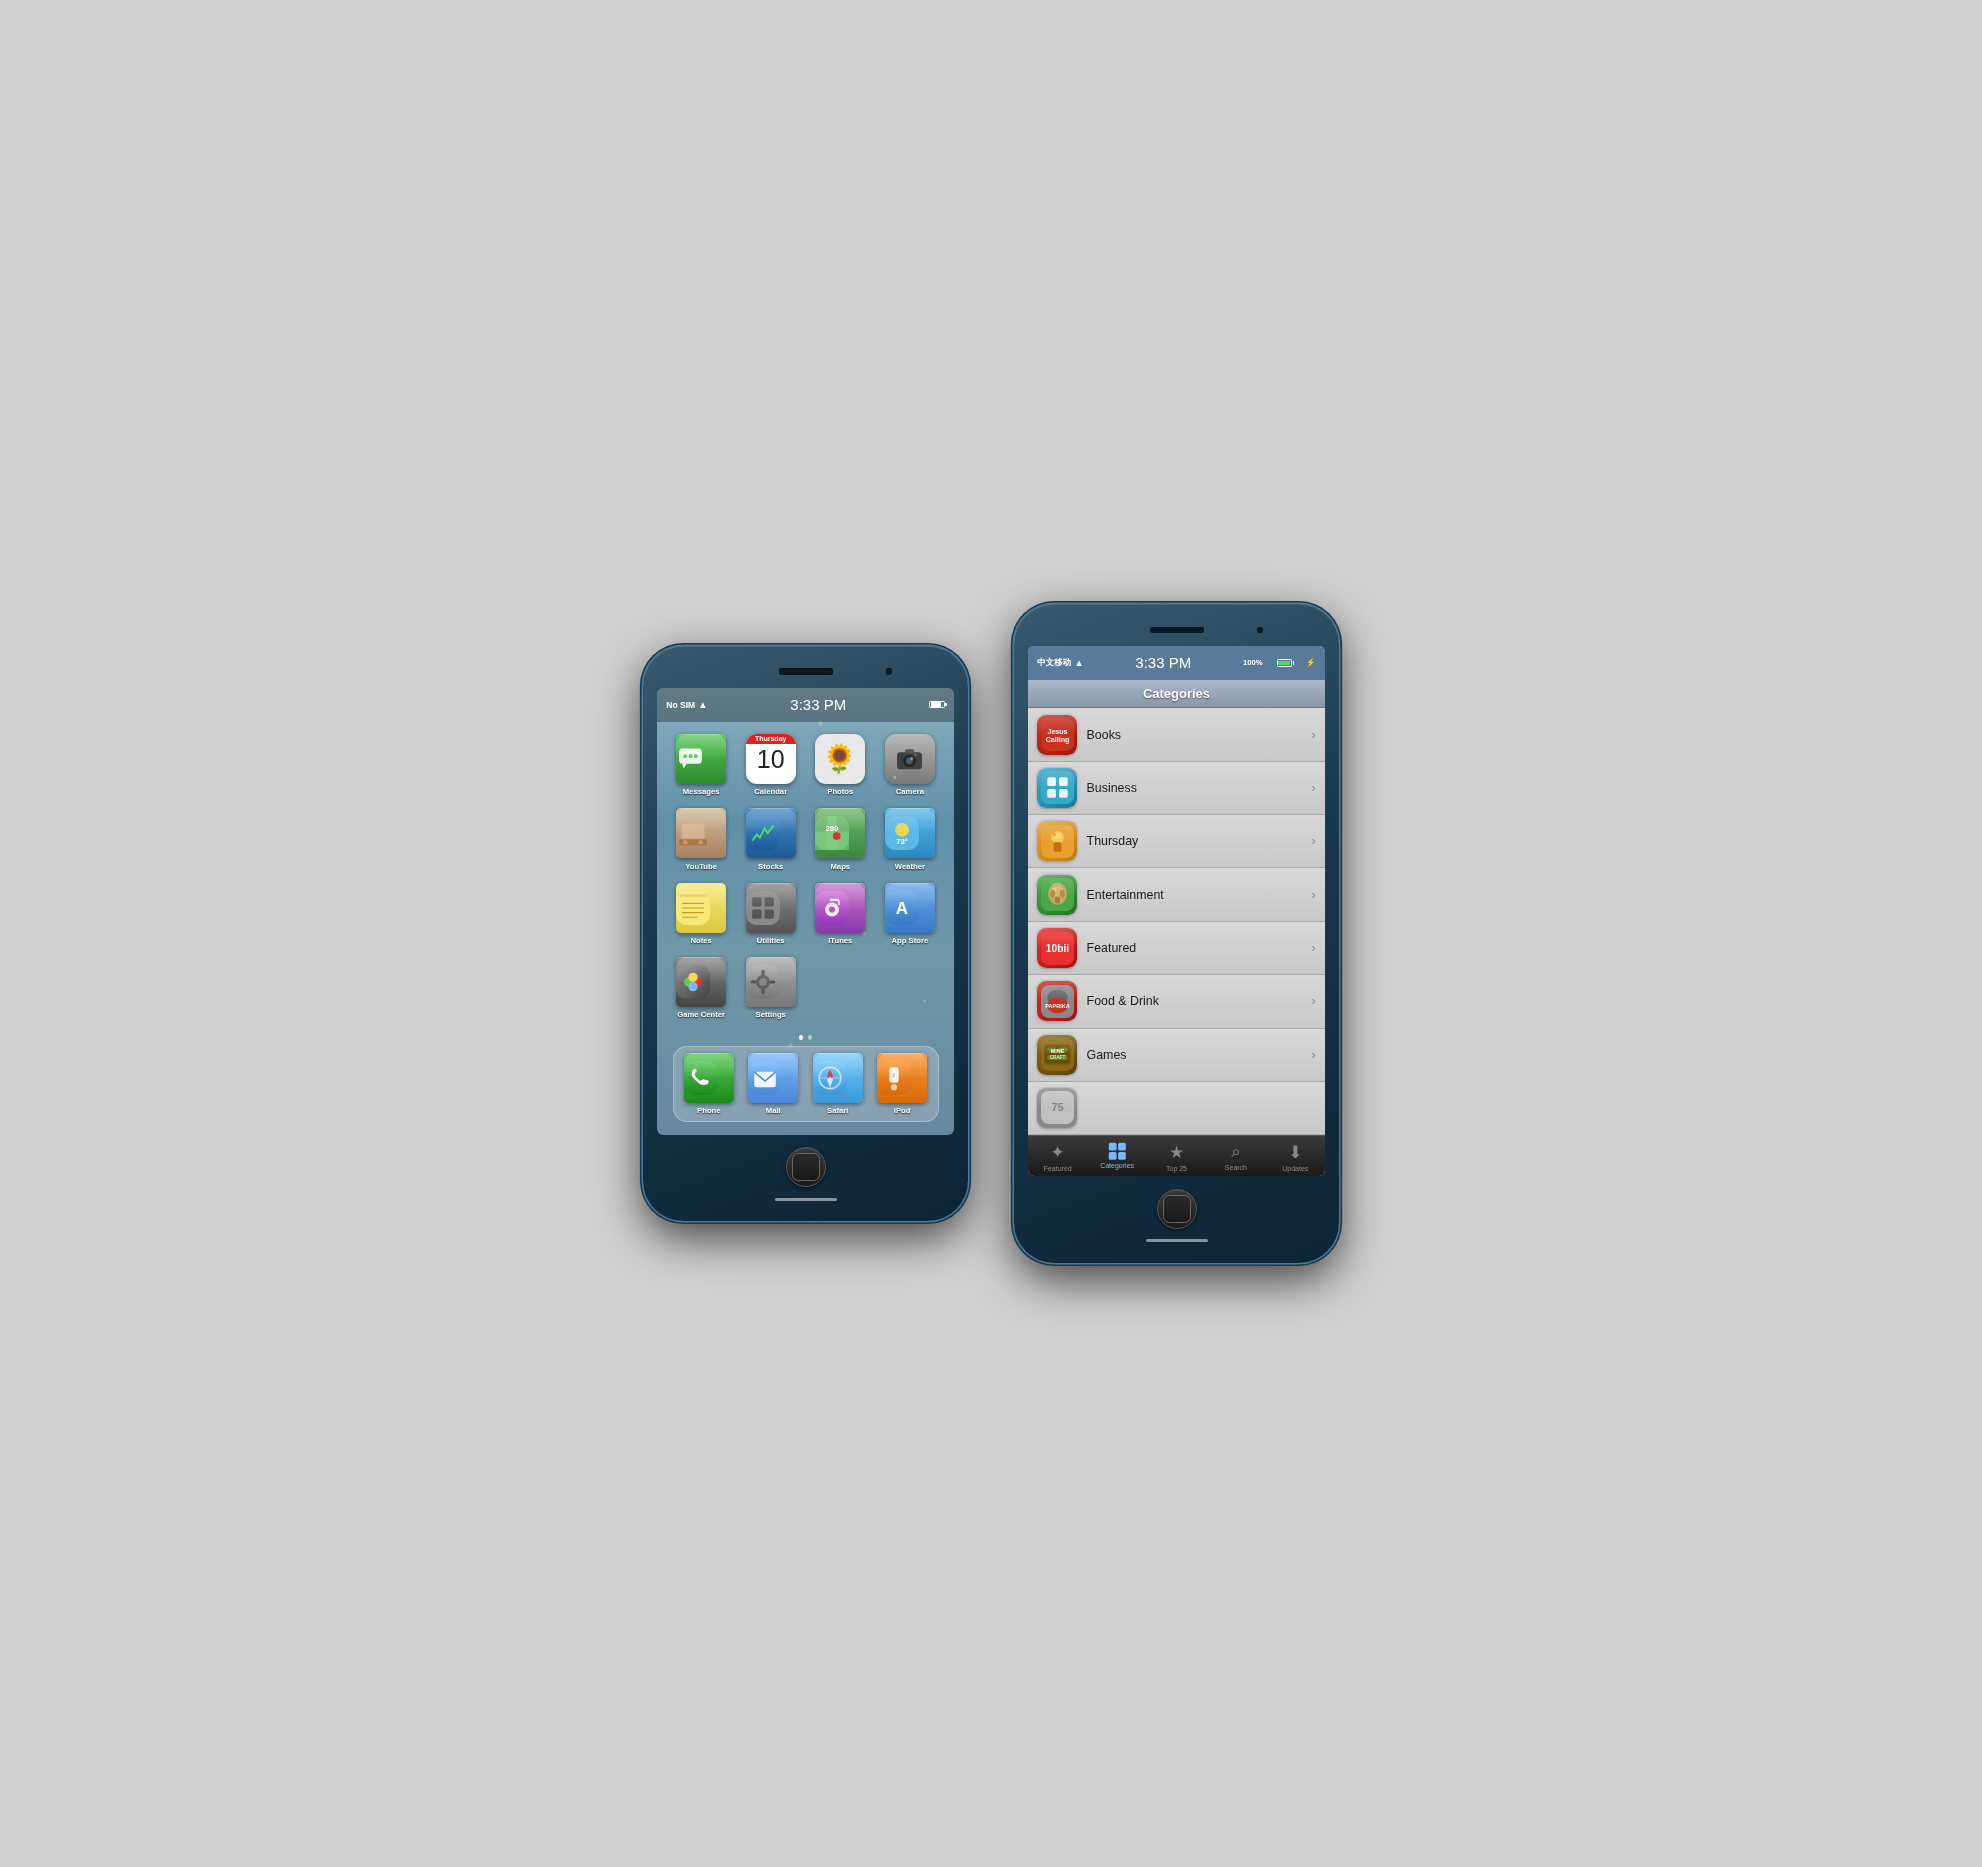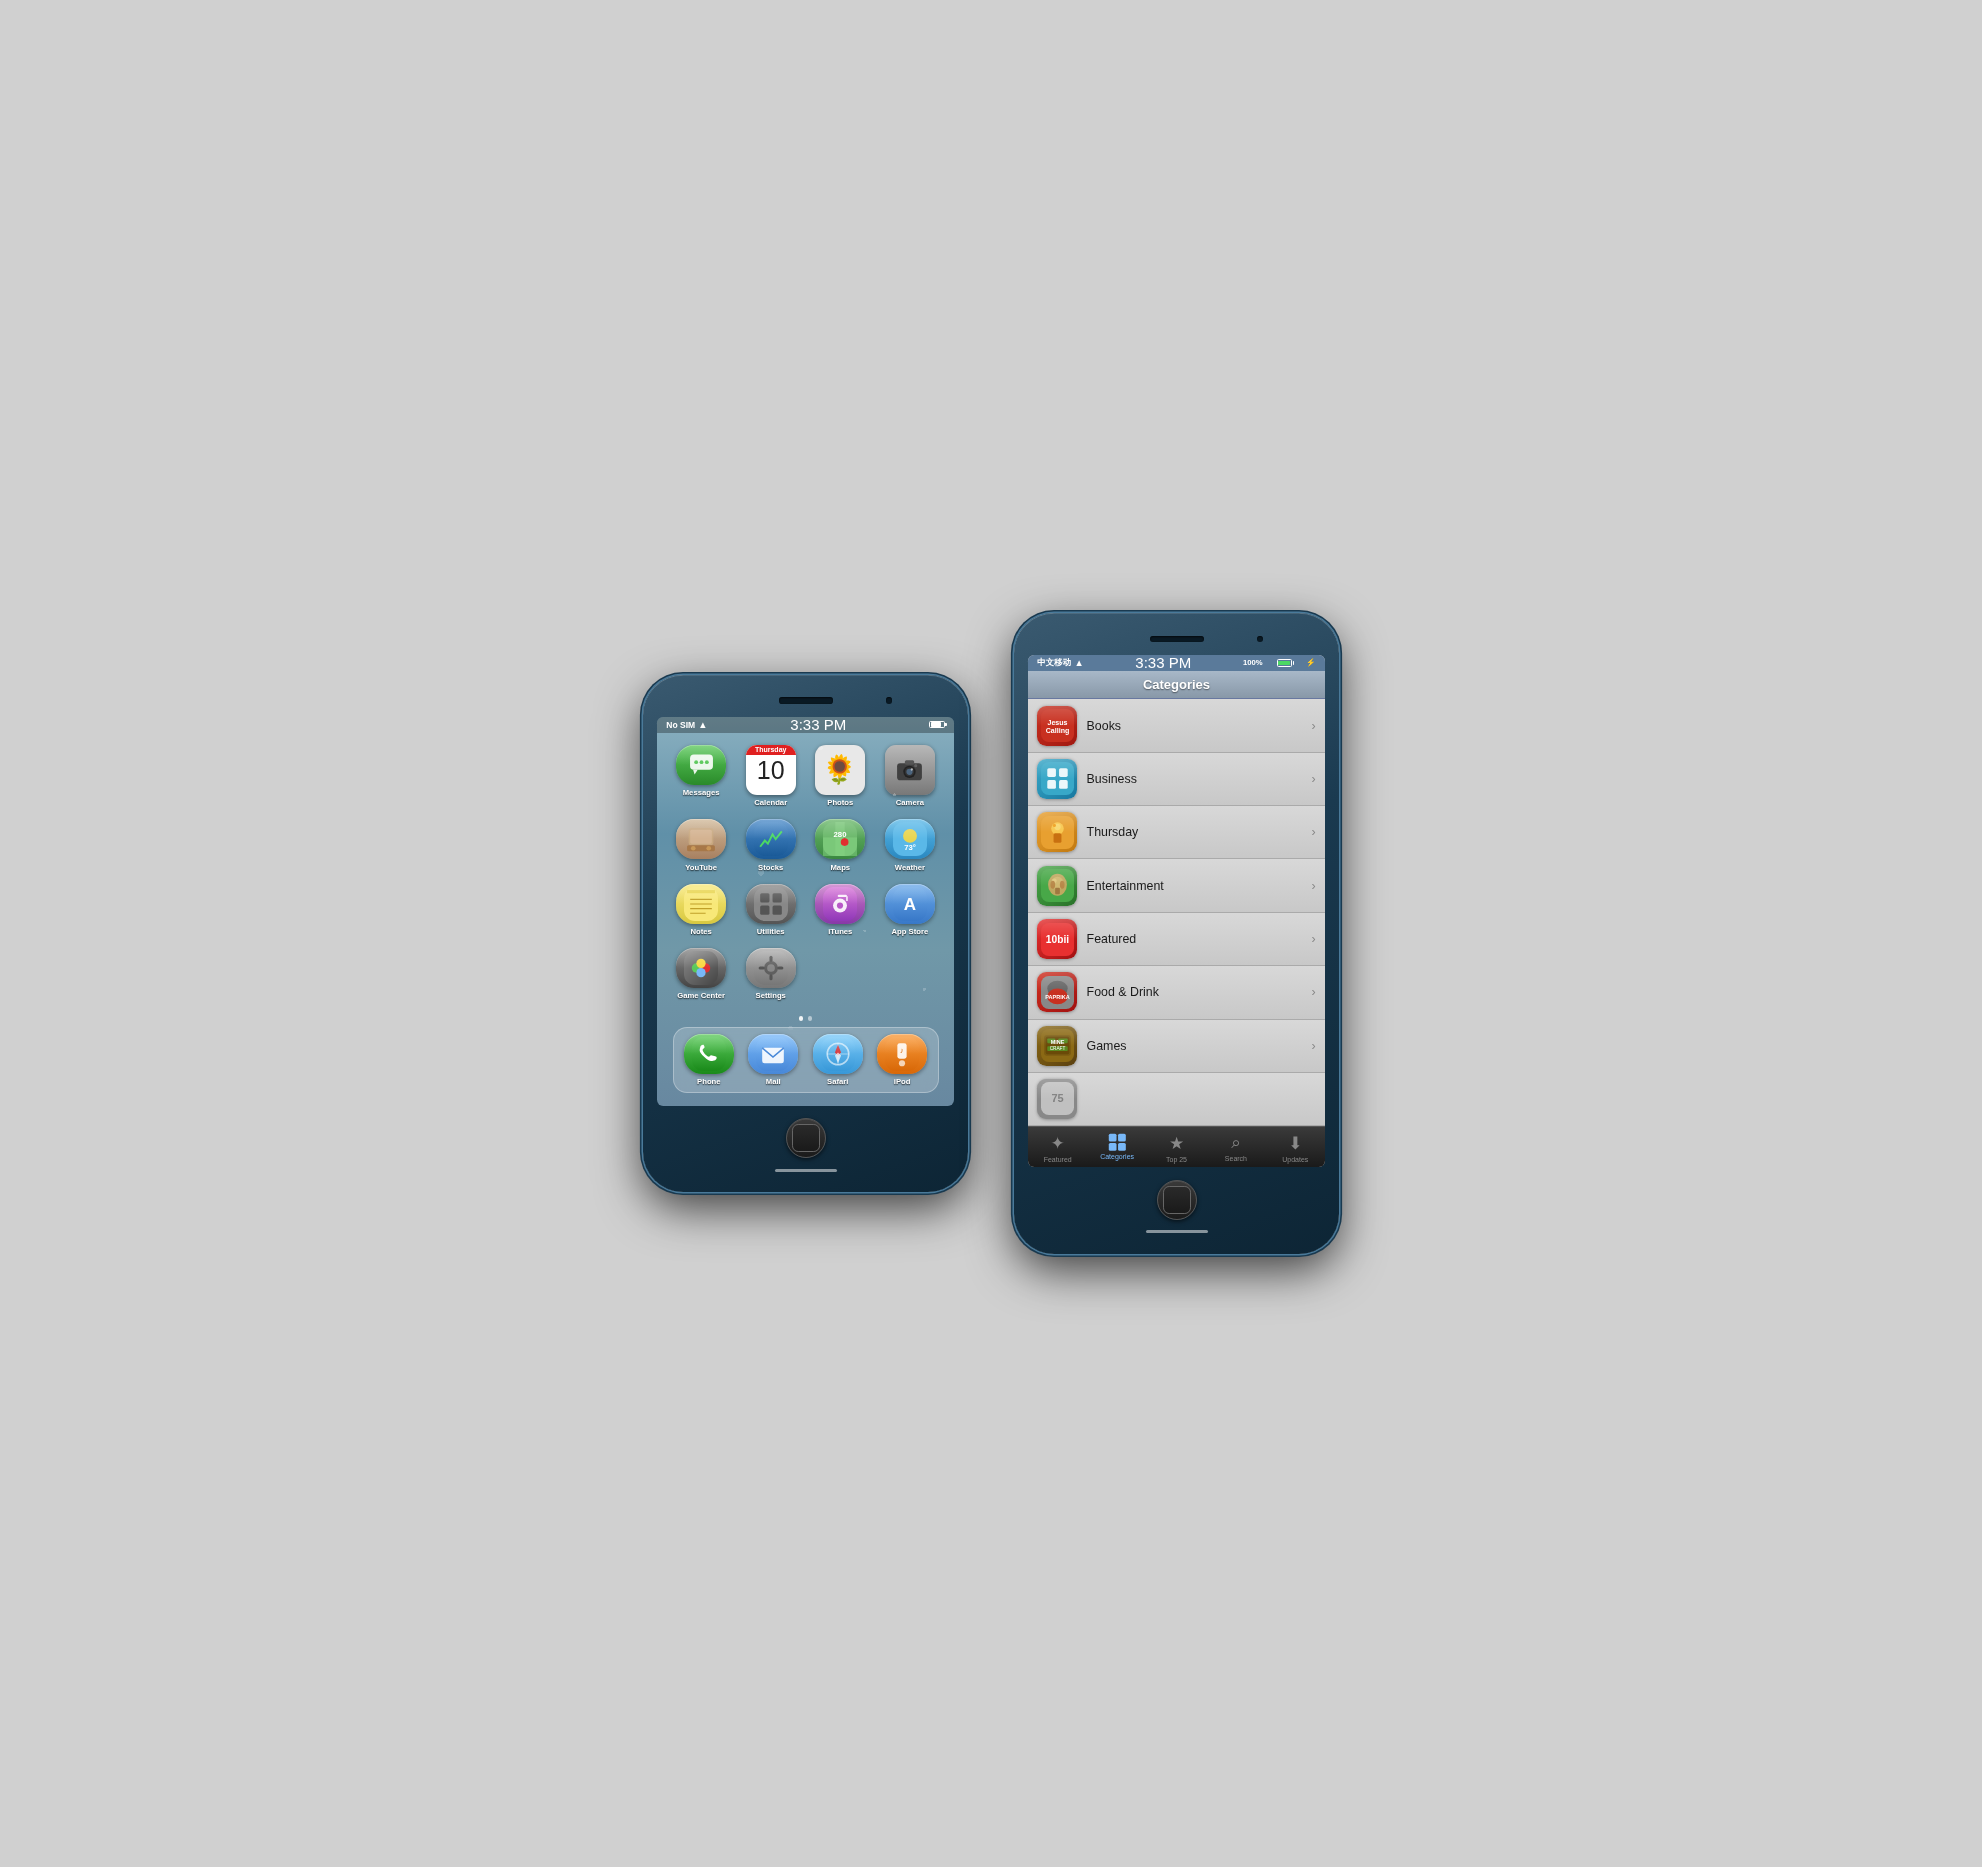--- a/index.html
+++ b/index.html
@@ -68,21 +68,21 @@
 
     
     .status-bar {
       display: flex;
       justify-content: space-between;
       align-items: center;
       padding: 3.1px 9.3px;
       font-size: 8.5px;
       font-weight: 600;
       color: white;
-      height: 16px;
+      height: 34px;
     }
     .status-left { display: flex; align-items: center; gap: 3.1px; }
     .status-center { font-weight: 400; font-size: 15px; }
     .status-right { display: flex; align-items: center; gap: 14px; font-size: 7.7px; }
 
     
     .wifi-icon { display: inline-block; font-size: 9.3px; }
     .battery-icon {
       display: inline-flex;
       align-items: center;
@@ -150,25 +150,24 @@
 
     .app-icon {
       display: flex;
       flex-direction: column;
       align-items: center;
       gap: 3.1px;
       cursor: pointer;
     }
     .app-icon-img {
       width: 50px;
-      height: 40px;
-      border-radius: 18px;
-      display: flex;
-      align-items: center;
-      justify-content: center;
+      height: 50px;
+      border-radius: 5px;
+      display: flex;
+      align-items: center;
       font-size: 22px;
       box-shadow: 0 1.5px 4.6px rgba(0,0,0,0.4), inset 0 0.8px 0 rgba(255,255,255,0.3);
       position: relative;
       overflow: hidden;
     }
     .app-icon-img::after {
       content: '';
       position: absolute;
       top: 0; left: 0; right: 0;
       height: 50%;

